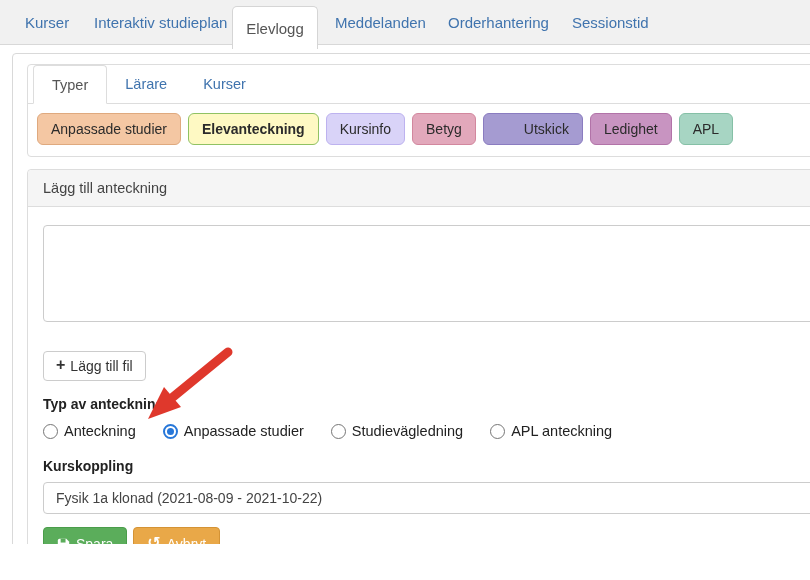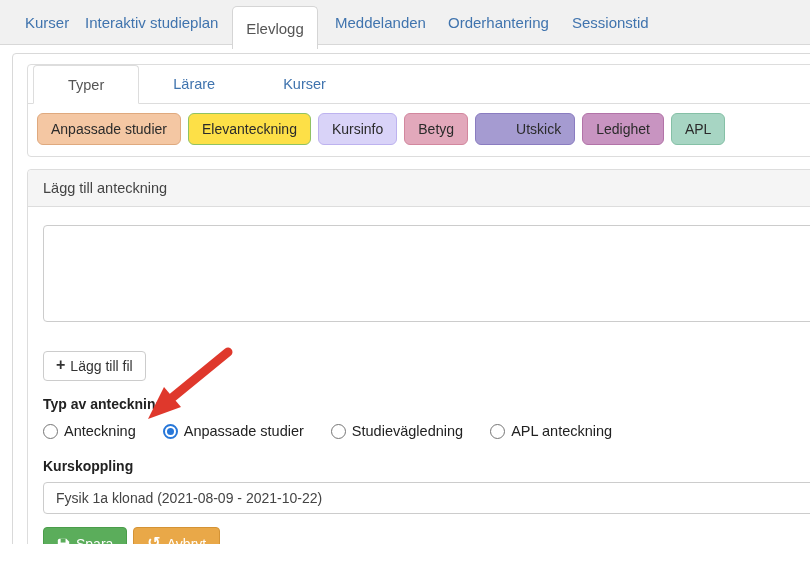--- a/index.html
+++ b/index.html
@@ -5,36 +5,36 @@
   * { margin:0; padding:0; box-sizing:border-box; }
   html,body { width:810px; height:580px; }
   body { font-family:"Liberation Sans","DejaVu Sans",sans-serif; background:#ffffff; color:#333; }
   #stage { position:relative; width:810px; height:544px; overflow:hidden; background:#fff; }
 
   
   .topstrip { position:absolute; left:0; top:0; width:810px; height:45px;
               background:#f1f1f1; border-bottom:1px solid #d8d8d8; z-index:1; }
   .main-tab { position:absolute; top:0; height:45px; display:flex; align-items:center;
               font-size:15px; color:#4074ae; cursor:pointer; }
-  .main-tab.t0 { left:25px; }  .main-tab.t1 { left:85px; }
+  .main-tab.t0 { left:25px; }  .main-tab.t1 { left:94px; }
   .main-tab.t3 { left:335px; } .main-tab.t4 { left:448px; } .main-tab.t5 { left:572px; }
   .main-tab.active-box { left:232px; top:6px; height:43px; width:86px; justify-content:center;
               background:#fff; border:1px solid #d5d5d5; border-bottom:none;
               border-radius:5px 5px 0 0; color:#555; z-index:3; }
 
   
   .container-box { position:absolute; left:12px; top:53px; width:860px; height:640px;
               background:#fff; border:1px solid #d9d9d9; border-radius:4px; padding:10px 14px 0; }
 
   
   .panel { background:#fff; border:1px solid #ddd; border-radius:4px; width:816px; }
   .subtab-panel { margin-top:0; }
   .subnav { position:relative; height:39px; border-bottom:1px solid #ddd; display:flex;
             align-items:stretch; padding-left:5px; }
-  .subtab { display:flex; align-items:center; padding:0 34px; font-size:14.5px;
+  .subtab { display:flex; align-items:center; padding:0 18px; font-size:14.5px;
             color:#4074ae; cursor:pointer; }
   .subtab.active { background:#fff; border:1px solid #ddd; border-bottom:1px solid #fff;
             border-radius:4px 4px 0 0; color:#555; margin-bottom:-1px; }
   .badge-row { display:flex; gap:7px; padding:9px 10px 11px 9px; }
   .type-badge { display:inline-flex; align-items:center; font-size:14px; color:#2b2b2b;
             padding:7px 13px; border:1px solid transparent; border-radius:6px; cursor:pointer;
             white-space:nowrap; }
 
   
   .note-panel { margin-top:12px; }
@@ -87,21 +87,21 @@
   <div class="container-box">
 
     <div class="panel subtab-panel">
       <div class="subnav">
         <div class="subtab active">Typer</div>
         <div class="subtab">Lärare</div>
         <div class="subtab">Kurser</div>
       </div>
       <div class="badge-row">
         <div class="type-badge" style="background-color: rgb(244, 199, 163); border-color: rgb(223, 169, 126);">Anpassade studier</div>
-        <div class="type-badge" style="background-color: #fde047; border-color: rgb(144, 194, 99);">Elevanteckning</div>
+        <div class="type-badge" style="background-color: #fef9c3; border-color: rgb(144, 194, 99); font-weight: bold;">Elevanteckning</div>
         <div class="type-badge" style="background-color: rgb(217, 211, 248); border-color: rgb(189, 178, 239);">Kursinfo</div>
         <div class="type-badge" style="background-color: rgb(226, 168, 187); border-color: rgb(210, 135, 158);">Betyg</div>
         <div class="type-badge" style="background-color: rgb(165, 155, 209); border-color: rgb(138, 124, 192); padding-left: 40px;">Utskick</div>
         <div class="type-badge" style="background-color: rgb(200, 148, 193); border-color: rgb(178, 115, 168);">Ledighet</div>
         <div class="type-badge" style="background-color: rgb(167, 213, 195); border-color: rgb(133, 192, 166);">APL</div>
       </div>
     </div>
 
     <div class="panel note-panel">
       <div class="panel-heading">Lägg till anteckning</div>

